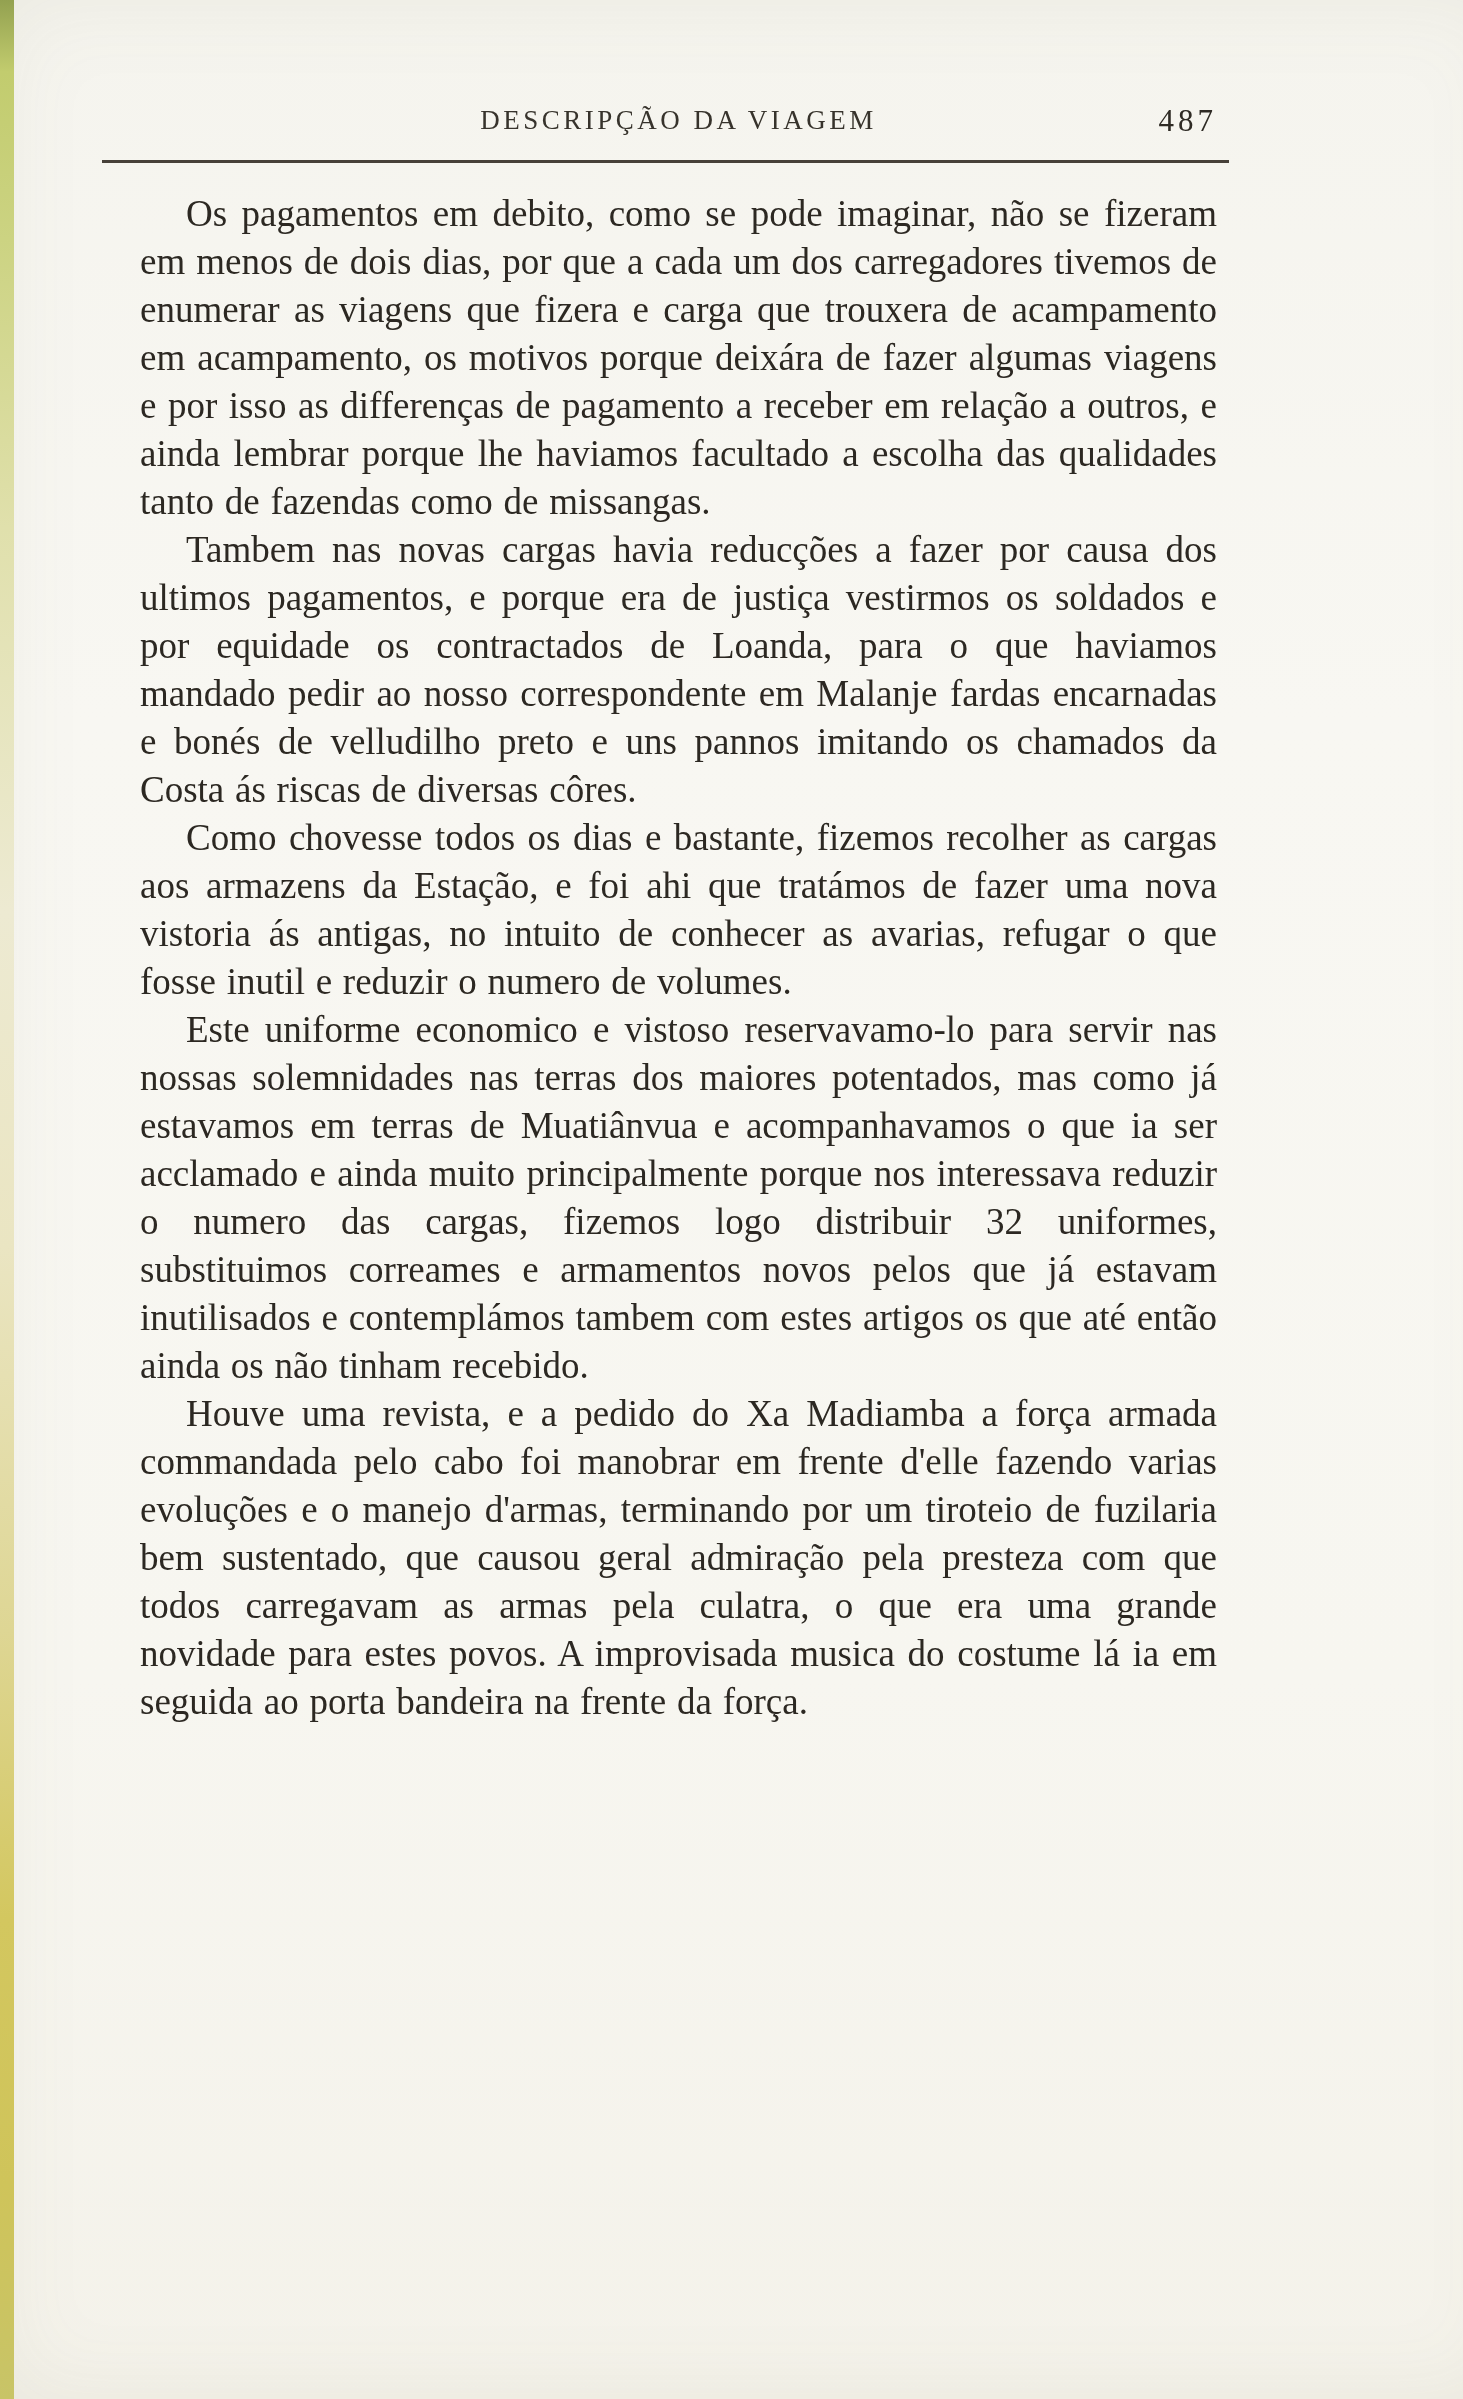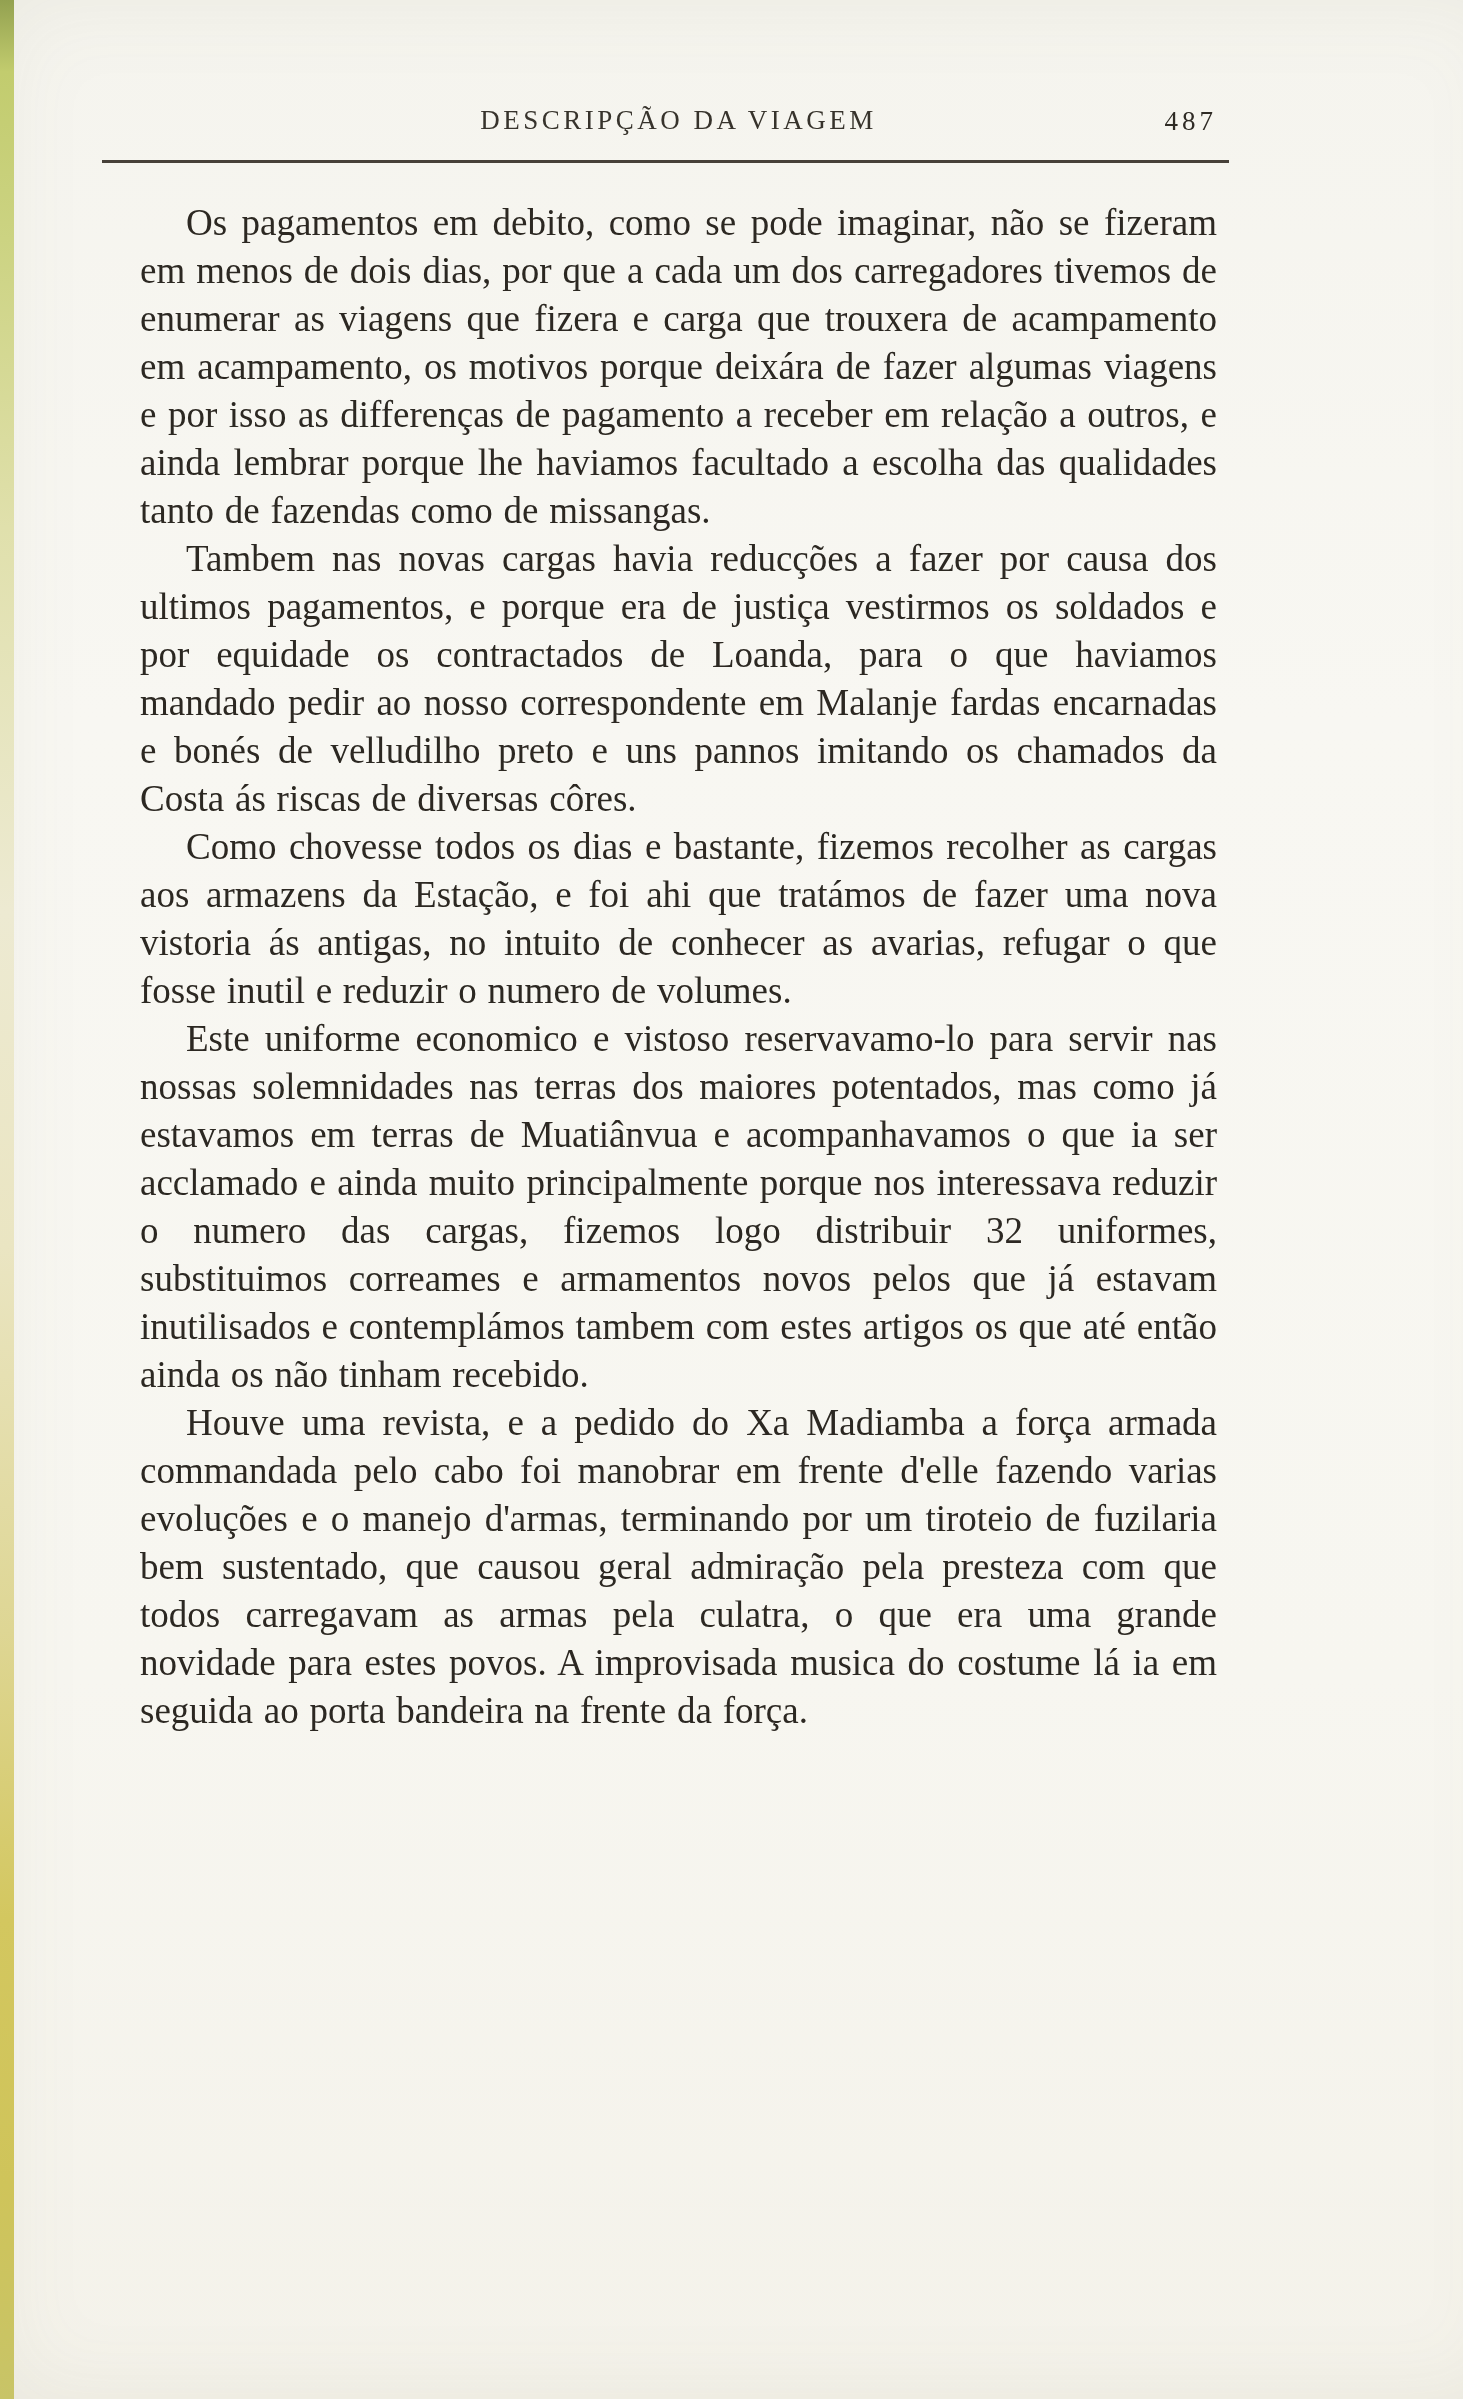--- a/index.html
+++ b/index.html
@@ -52,32 +52,32 @@
     text-align: center;
     font-size: 27px;
     line-height: 36px;
     letter-spacing: 3.5px;
     color: #37332c;
   }
   .page-number {
     position: absolute;
     right: 0;
     top: 1px;
-    font-size: 27px;
+    font-size: 31px;
     line-height: 36px;
     letter-spacing: 4px;
     color: #2f2b25;
   }
   .header-rule {
     height: 3px;
     background: #474139;
     margin: 16px -12px 0 -38px;
   }
   .body-text {
-    margin-top: 36px;
+    margin-top: 27px;
   }
   .body-text p {
     margin: 0;
     font-size: 37px;
     line-height: 48px;
     text-align: justify;
     text-indent: 46px;
     word-spacing: 1.5px;
     color: #2c2username7;
     color: #2c2822;

